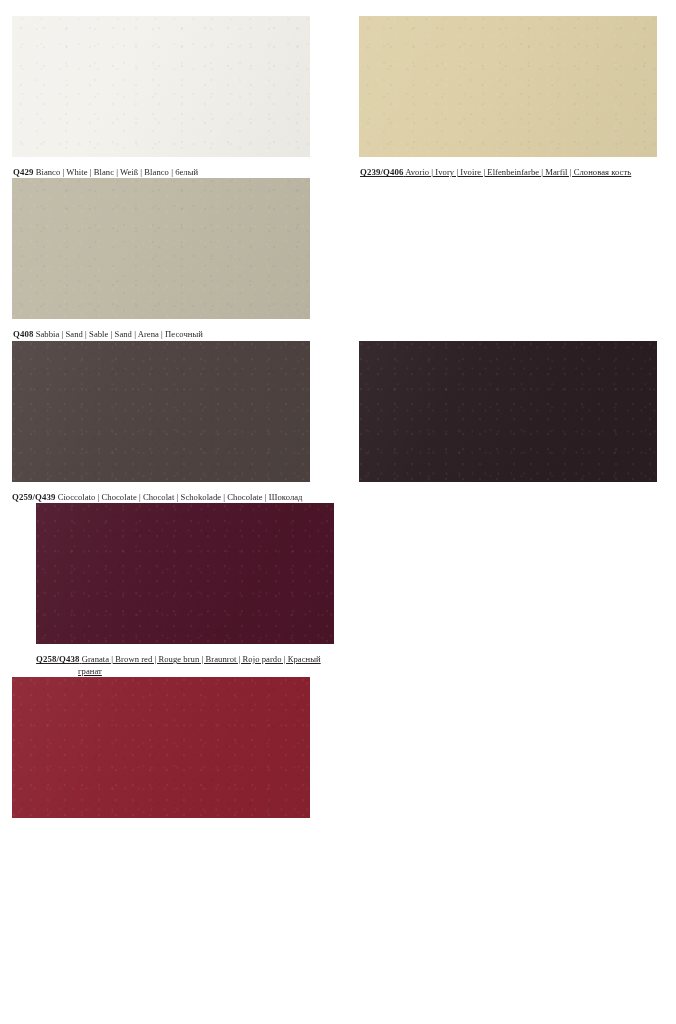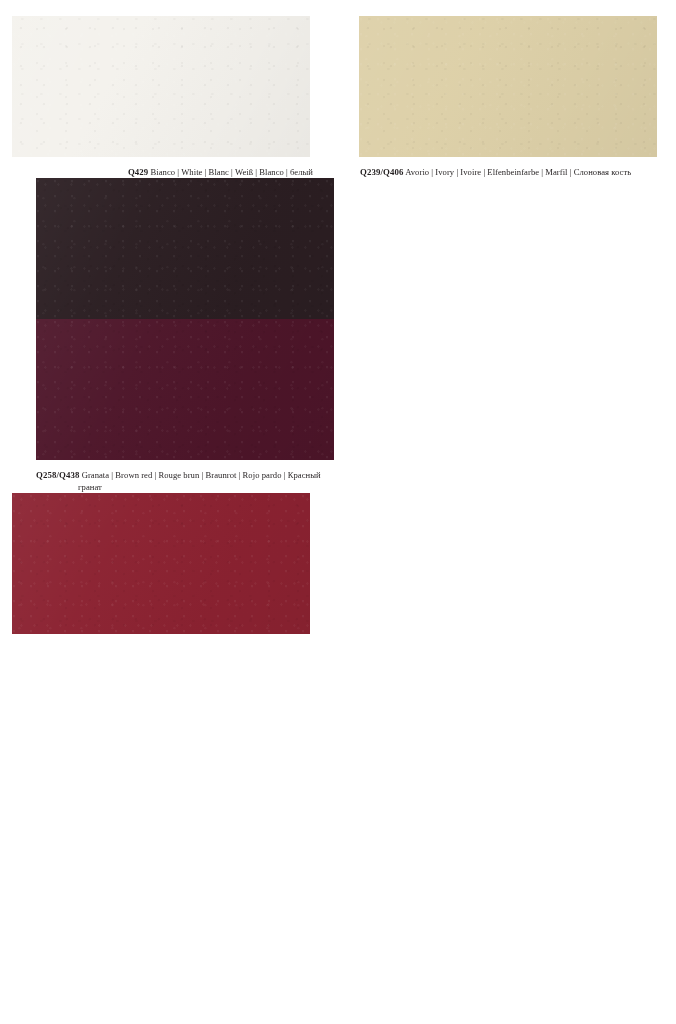--- a/index.html
+++ b/index.html
@@ -28,25 +28,25 @@
     width: 100%;
   }
   .swatch-cell {
     width: 50%;
     box-sizing: border-box;
     display: flex;
     flex-direction: column;
   }
   .swatch-cell.left {
     padding-right: 22px;
-    text-align: right;
   }
   .swatch-cell.right {
     padding-left: 24px;
     padding-right: 4px;
+    text-decoration: underline;
   }
   .swatch-chip {
     width: 298px;
     height: 141px;
     position: relative;
     overflow: hidden;
   }
   .swatch-chip .grain {
     position: absolute;
     inset: 0;
@@ -114,23 +114,43 @@
         <div class="sheen"></div>
       </div>
       <div class="swatch-caption">
         <span class="code">Q239/Q406</span>
         <span class="names">Avorio | Ivory | Ivoire | Elfenbeinfarbe | Marfil | Слоновая кость</span>
       </div>
     </div>
   </div>
 
   <div class="swatch-row">
+    <div class="swatch-cell left">
+      <div class="swatch-chip" style="background-color: rgb(191, 186, 166);">
+        <div class="grain"></div>
+        <div class="sheen"></div>
+      </div>
+      <div class="swatch-caption">
+        <span class="code">Q408</span>
+        <span class="names">Sabbia | Sand | Sable | Sand | Arena | Песочный</span>
+      </div>
+    </div>
   </div>
 
   <div class="swatch-row">
+    <div class="swatch-cell left">
+      <div class="swatch-chip" style="background-color: rgb(78, 67, 64);">
+        <div class="grain"></div>
+        <div class="sheen"></div>
+      </div>
+      <div class="swatch-caption wrapped">
+        <span class="code">Q259/Q439</span>
+        <span class="names">Cioccolato | Chocolate | Chocolat | Schokolade | Chocolate | Шоколад</span>
+      </div>
+    </div>
     <div class="swatch-cell right">
       <div class="swatch-chip" style="background-color: rgb(43, 30, 34);">
         <div class="grain"></div>
         <div class="sheen"></div>
       </div>
     </div>
   </div>
 
   <div class="swatch-row">
     <div class="swatch-cell right">

